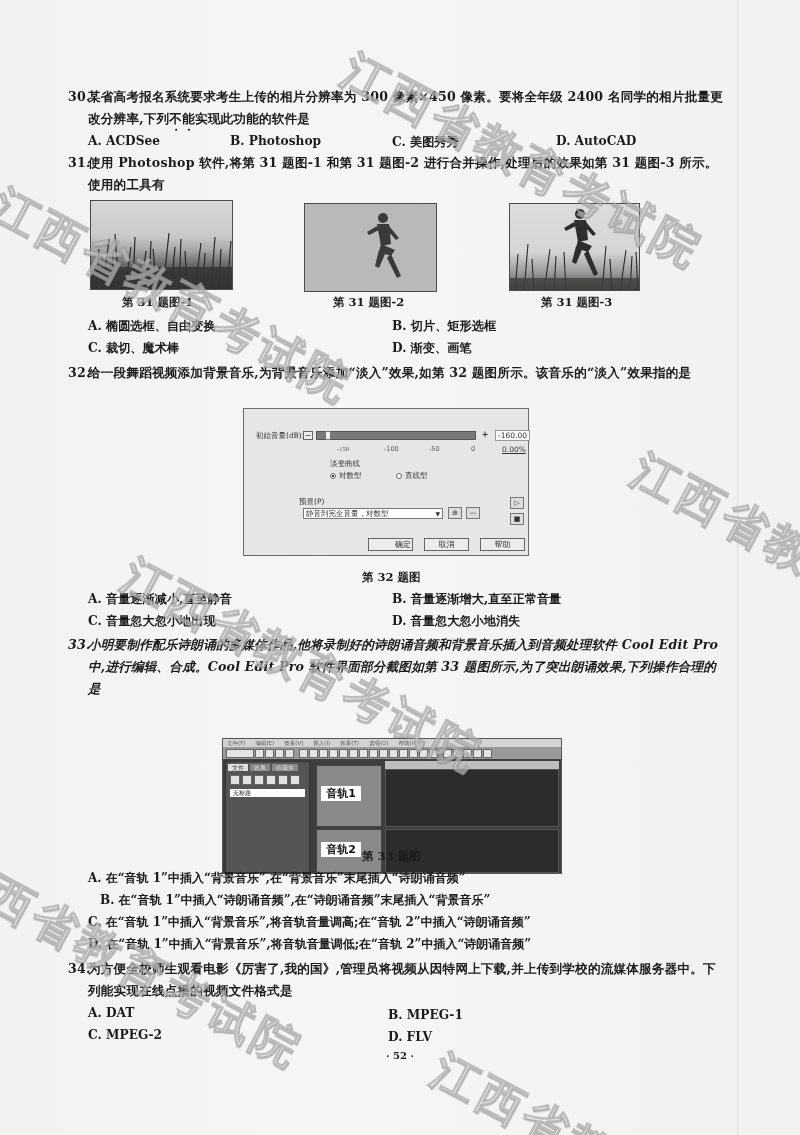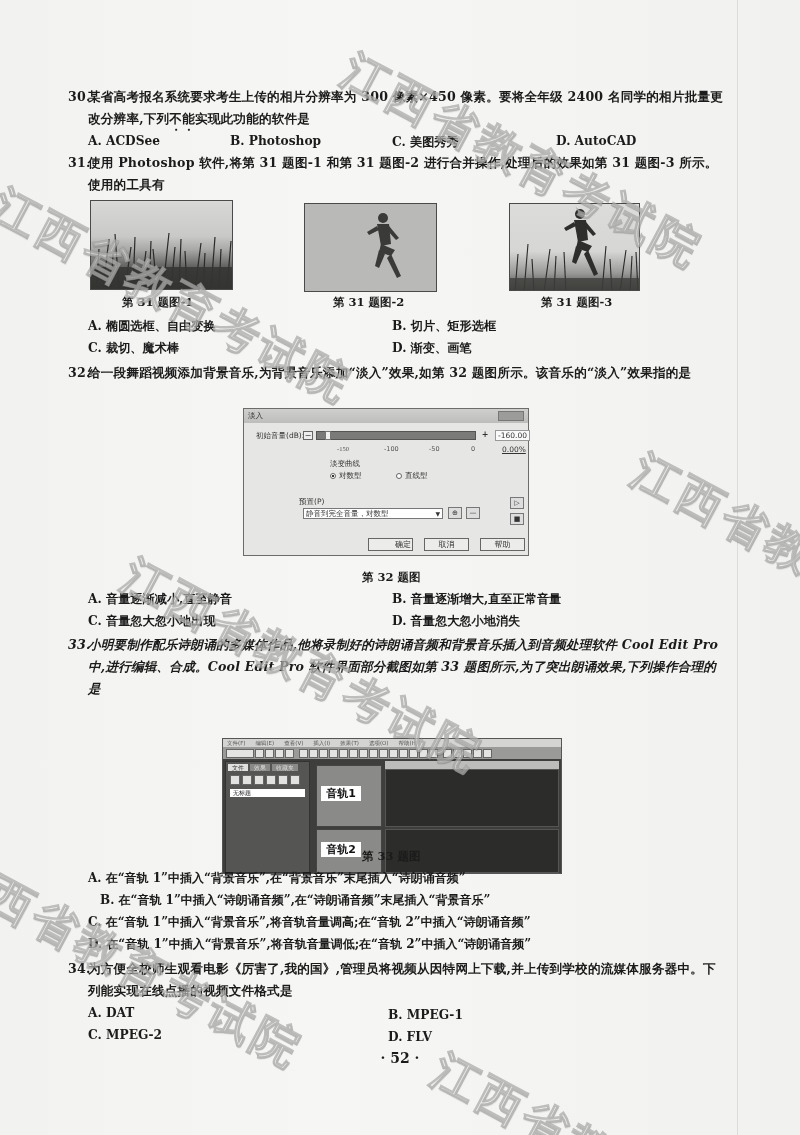--- a/index.html
+++ b/index.html
@@ -58,21 +58,21 @@
   .ce-tabs span { background: #8a8a88; padding: 0 4px; height: 7px; }
   .ce-tabs span.on { background: #e0e0de; color: #333; }
   .ce-ic { display: flex; gap: 2px; padding: 2px 4px; }
   .ce-ic i { width: 10px; height: 10px; background: #e2e2e0; border: 1px solid #666; }
   .ce-file { margin: 2px 4px; height: 8px; background: #fff; color: #222; padding-left: 3px; line-height: 8px; }
   .ce-trk { position: absolute; left: 93px; width: 66px; background: #8a8a88; border: 1px solid #444; }
   .ce-trk .lbl { position: absolute; left: 4px; width: 40px; background: #fff; color: #111; font-size: 11px; font-weight: bold; text-align: center; font-family: "DejaVu Sans", sans-serif; }
   .ce-wave { position: absolute; left: 162px; width: 174px; background: #2c2c2a; border: 1px solid #555; }
   .ce-ruler { position: absolute; left: 162px; top: 22px; width: 174px; height: 8px; background: #bdbdbb; }
 
-  .pageno { position: absolute; left: 0; right: 0; top: 1050px; text-align: center; font-size: 14px; font-weight: bold; }
+  .pageno { position: absolute; left: 0; right: 0; top: 1050px; text-align: center; font-size: 10px; font-weight: bold; }
 
   
   .wm { position: absolute; font-family: "DejaVu Sans", sans-serif; font-weight: bold; color: rgba(255,255,255,0.55); -webkit-text-stroke: 1px rgba(120,120,118,0.45); text-shadow: 1px 1px 1px rgba(0,0,0,0.12); white-space: nowrap; pointer-events: none; letter-spacing: 4px; }
 </style>
 </head>
 <body>
 
 <div class="page"></div>
 <div class="right-edge"></div>
 
@@ -168,24 +168,20 @@
   <span class="opt" style="left:0; top:22px;">C. 裁切、魔术棒</span>
   <span class="opt" style="left:304px; top:22px;">D. 渐变、画笔</span>
 </div>
 
 <div class="q" style="top:362px;">
   <span class="num">32.</span>
   <span class="txt">给一段舞蹈视频添加背景音乐,为背景音乐添加“淡入”效果,如第 32 题图所示。该音乐的“淡入”效果指的是</span>
 </div>
 
 <div class="dlg">
-  <div class="dlg-title">
-    <span>淡入</span>
-    <span class="dlg-close"></span>
-  </div>
   <span style="position:absolute; left:12px; top:22px;">初始音量(dB):</span>
   <span class="sbtn" style="left:59px; top:22px;">−</span>
   <div class="slider" style="left:72px; width:160px;">
       <span class="handle"></span>
     </div>
   <span class="sbtn" style="left:236px; top:22px; background:none; border:none; font-weight:bold;">+</span>
   <span class="val" style="left:251px; top:21px;">-160.00</span>
   <span class="tick" style="left:93px;font-family:Liberation Serif, serif;">-150</span>
   <span class="tick" style="left:140px;">-100</span>
   <span class="tick" style="left:185px;">-50</span>

